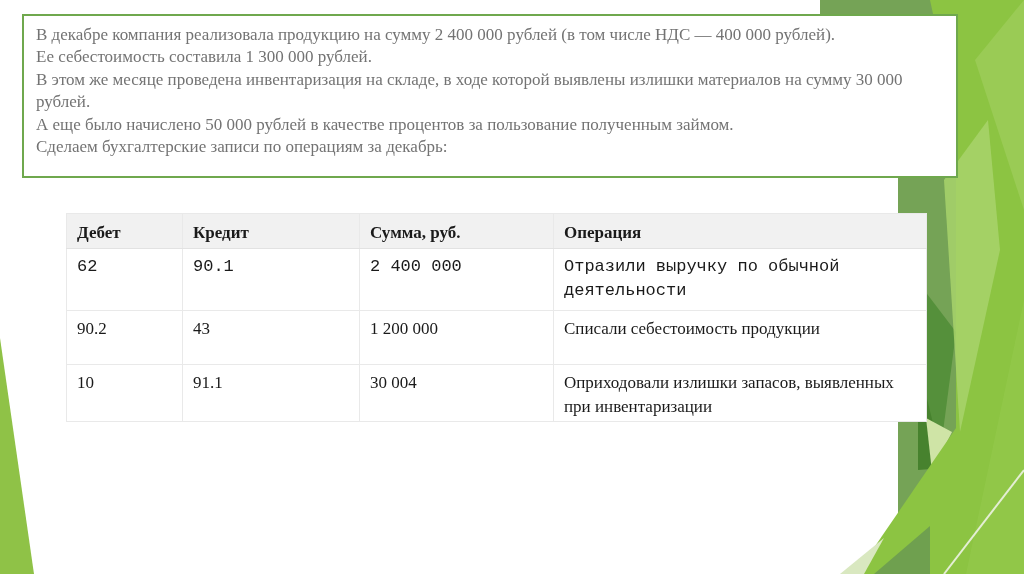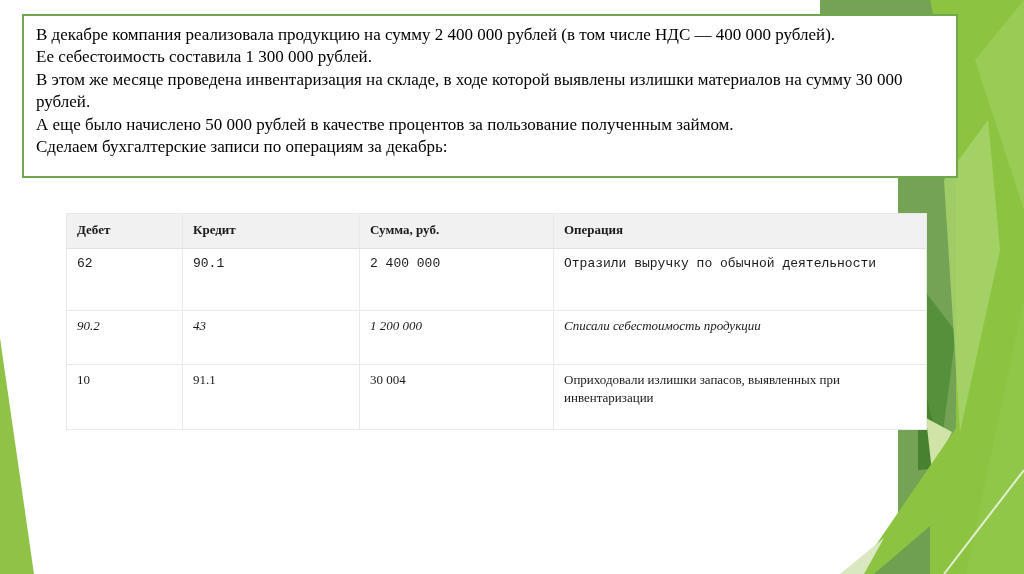--- a/index.html
+++ b/index.html
@@ -9,41 +9,41 @@
     color:#1a1a1a;
   }
   .bg { position:absolute; left:0; top:0; width:1024px; height:574px; z-index:0; }
 
   .intro-box {
     position:absolute; left:22px; top:14px; width:936px; height:164px;
     box-sizing:border-box; background:#ffffff; border:2px solid #6fa84d;
     padding:8px 12px 0 12px; z-index:2;
   }
   .intro-box p {
-    margin:0; font-size:17px; line-height:22.4px; color:#000000;
+    margin:0; font-size:17px; line-height:22.4px; color:#737373;
   }
 
   .journal {
     position:absolute; left:66px; top:213px; width:860px; z-index:2;
     border-collapse:collapse; table-layout:fixed; background:#ffffff;
-    font-size:13px; color:#1a1a1a;
+    font-size:17px; color:#1a1a1a;
   }
   .journal th, .journal td {
     border:1px solid #e9e9e9; vertical-align:top; text-align:left;
     padding:6px 10px 0 10px; line-height:1.42; overflow:hidden;
   }
   .journal th {
     background:#f1f1f1; font-weight:bold; border-bottom-color:#e2e2e2;
     padding-top:7px;
   }
   tr.hrow  { height:35px; }
   tr.row-0 { height:62px;font-family:Liberation Mono, monospace; }
   tr.row-1 { height:36px; }
-  tr.row-2 { height:54px;font-style:italic; }
-  tr.row-3 { height:65px; }
+  tr.row-2 { height:54px; }
+  tr.row-3 { height:57px; }
   tr.row-4 { height:60px; }
 </style>
 </head>
 <body>
 
 <div class="slide">
 
   <svg class="bg" viewBox="0 0 1024 574" xmlns="http://www.w3.org/2000/svg">
     <polygon points="956,0 1024,0 1024,574 956,574" fill="#8cc442"></polygon>
     <polygon points="1024,0 1024,210 975,60" fill="#9acb55"></polygon>

